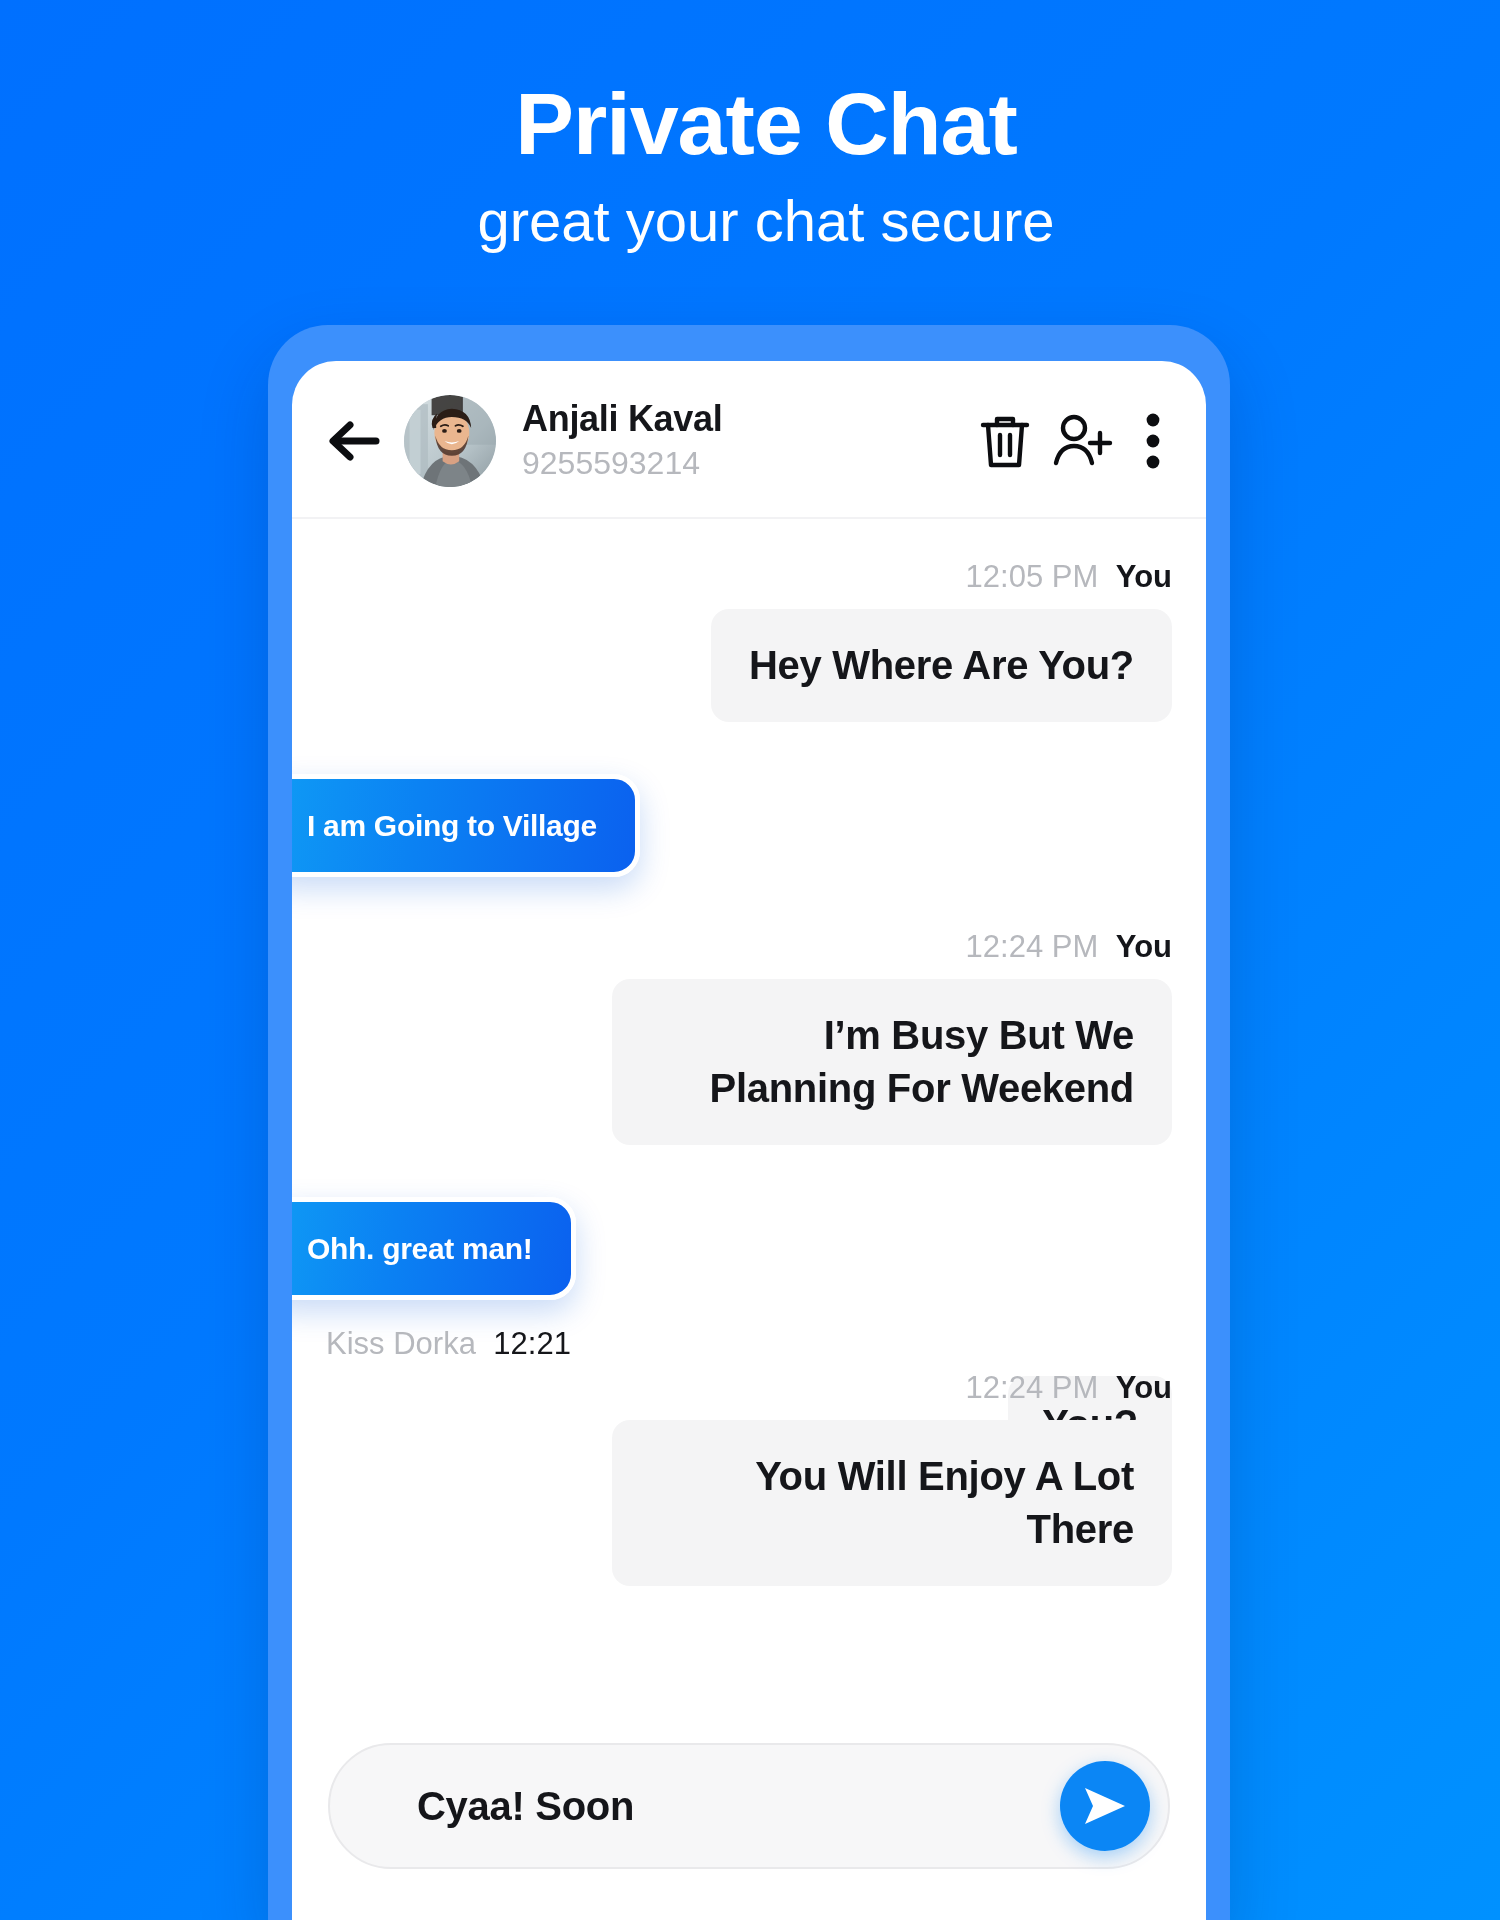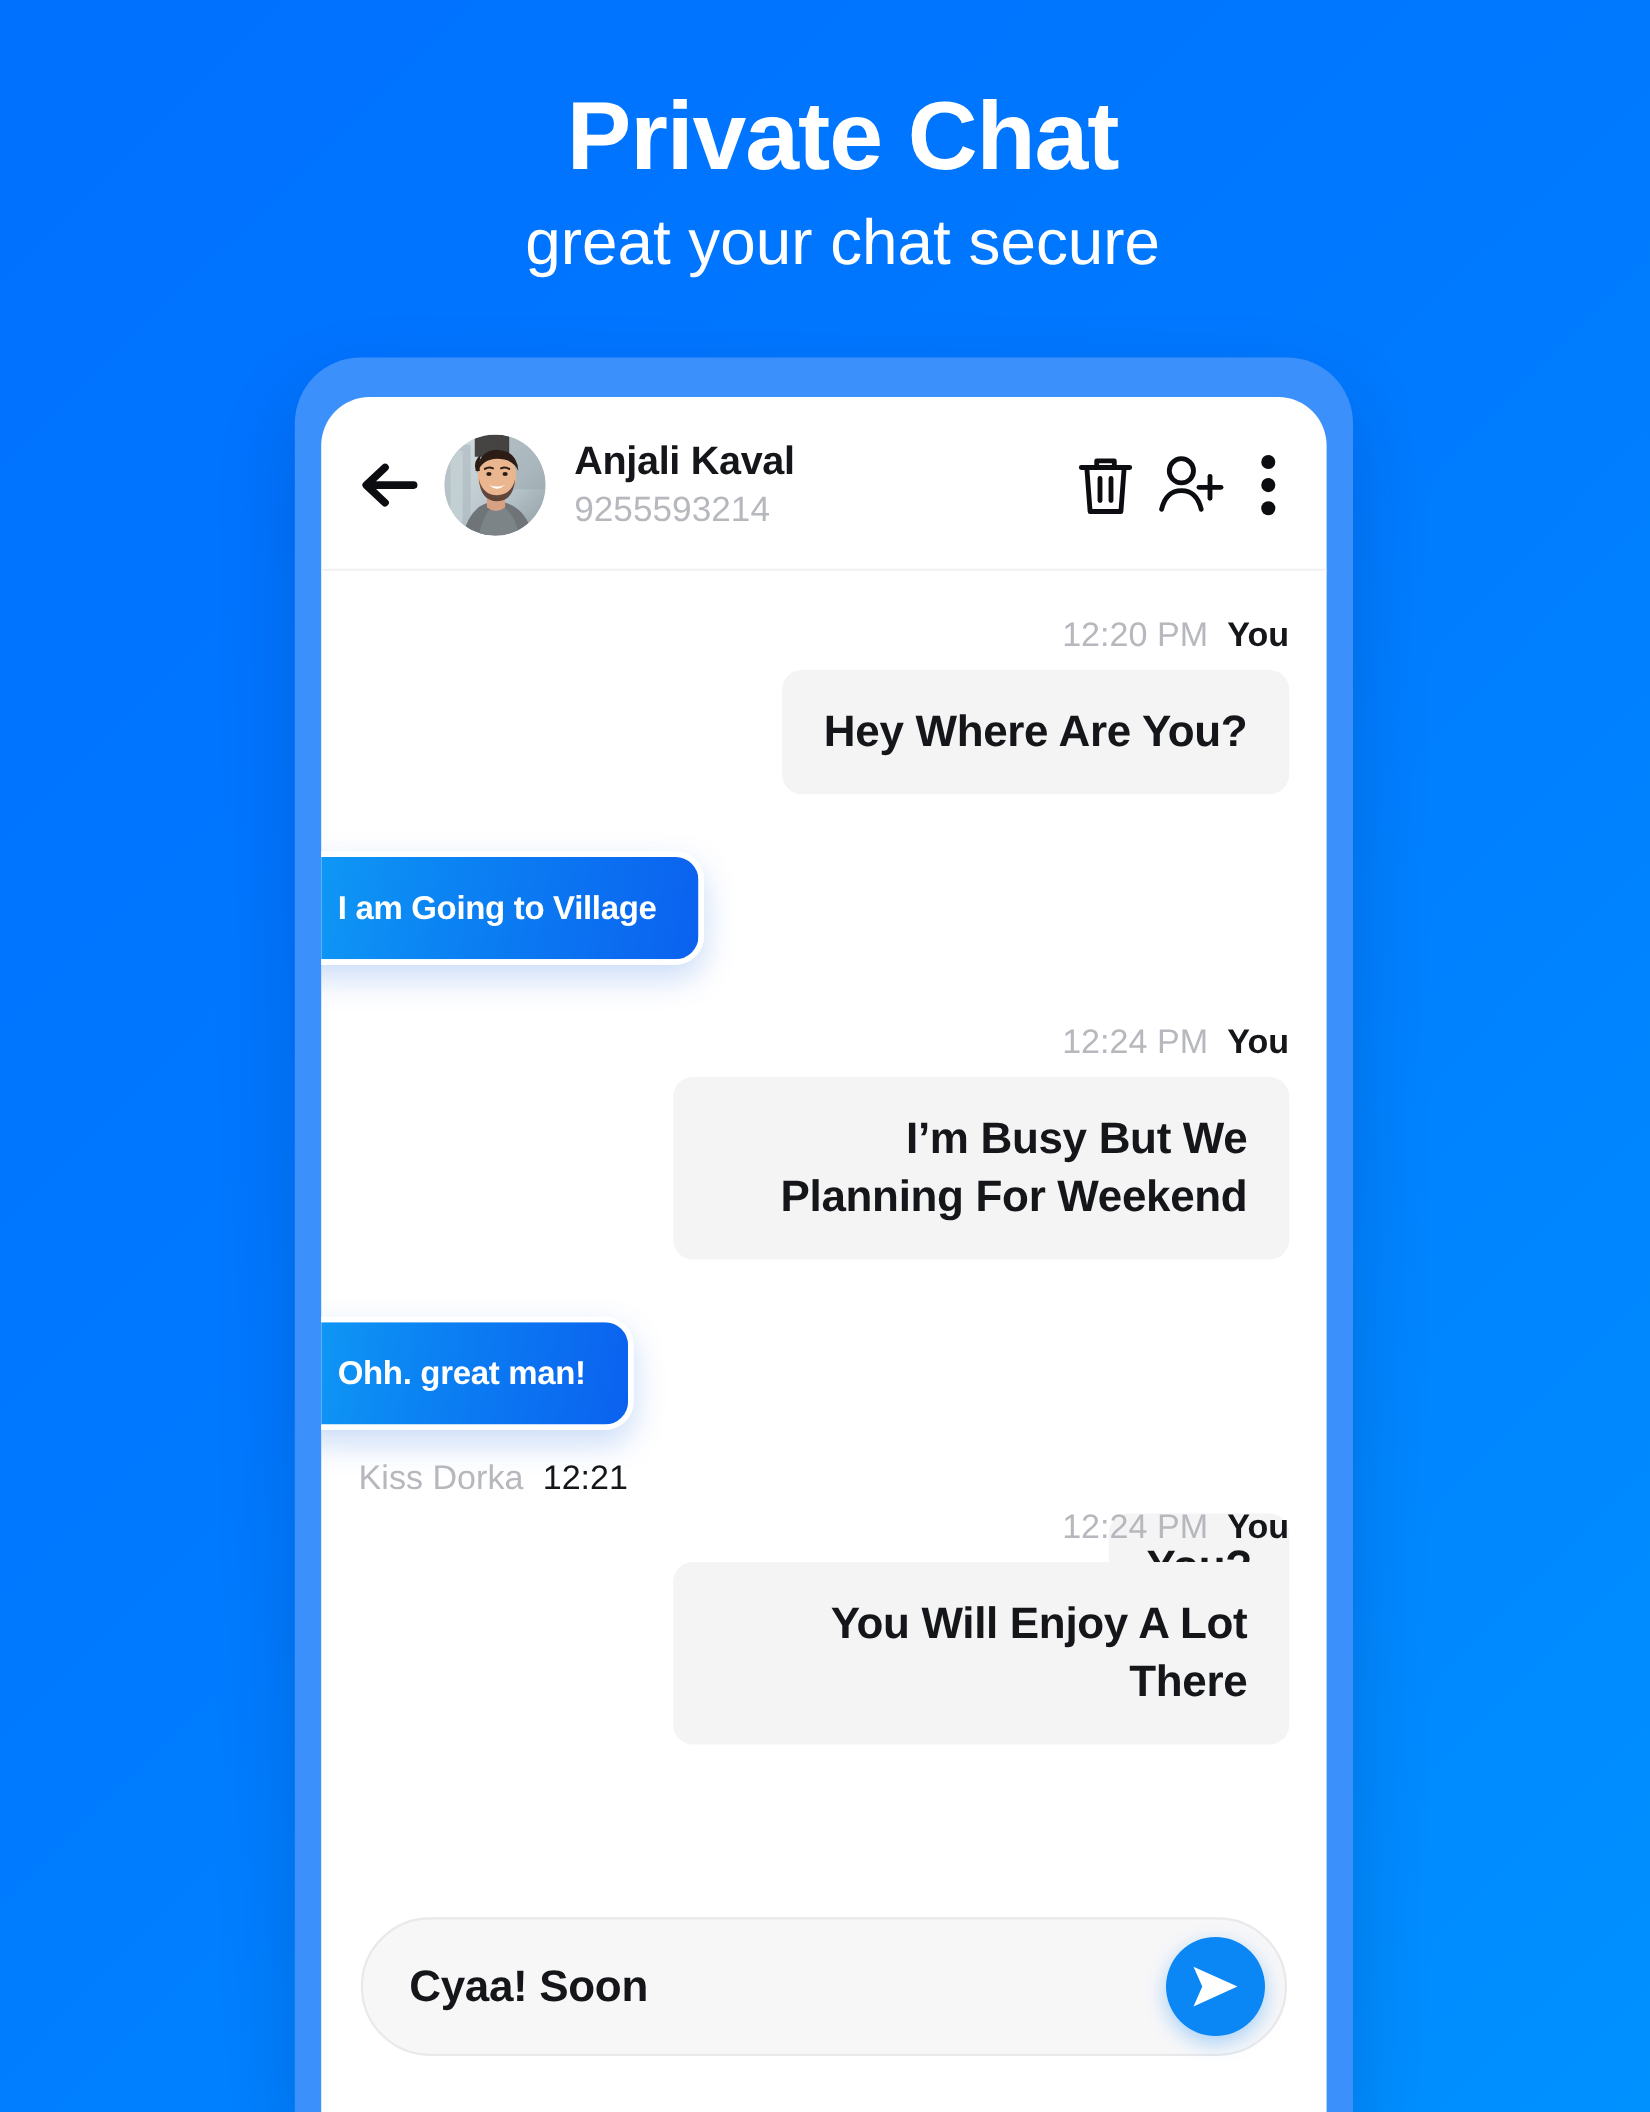--- a/index.html
+++ b/index.html
@@ -159,21 +159,21 @@
     background:#f7f7f8;
     border:2px solid #e9e9eb;
     border-radius:63px;
     display:flex; align-items:center;
     padding:0 18px 0 42px;
   }
   .input-text {
     flex:1 1 auto;
     font-size:40px; font-weight:bold; color:#15161a;
     letter-spacing:-.3px;
-    white-space:nowrap; overflow:hidden;
+    white-space:nowrap; overflow:hidden;margin-left:45px;
   }
   .send-btn {
     width:90px; height:90px; border-radius:50%;
     background:#0b86f5;
     display:flex; align-items:center; justify-content:center;
     flex:0 0 auto; cursor:pointer;
     box-shadow:0 6px 18px rgba(11,134,245,.35);
   }
 </style>
 </head>
@@ -280,21 +280,21 @@
           </svg>
         </div>
 
       </div>
     </div>
 
     <div class="messages">
 
       <div class="msg-row">
         <div class="meta-right">
-          <span class="meta-time">12:20 PM</span>
+          <span class="meta-time">12:05 PM</span>
           <span class="meta-who">You</span>
         </div>
         <div class="bubble-in-wrap">
           <div class="bubble-in">Hey Where Are You?</div>
         </div>
       </div>
 
       <div class="msg-row">
         <div class="bubble-out-wrap">
           <div class="bubble-out">I am Going to Village</div>

